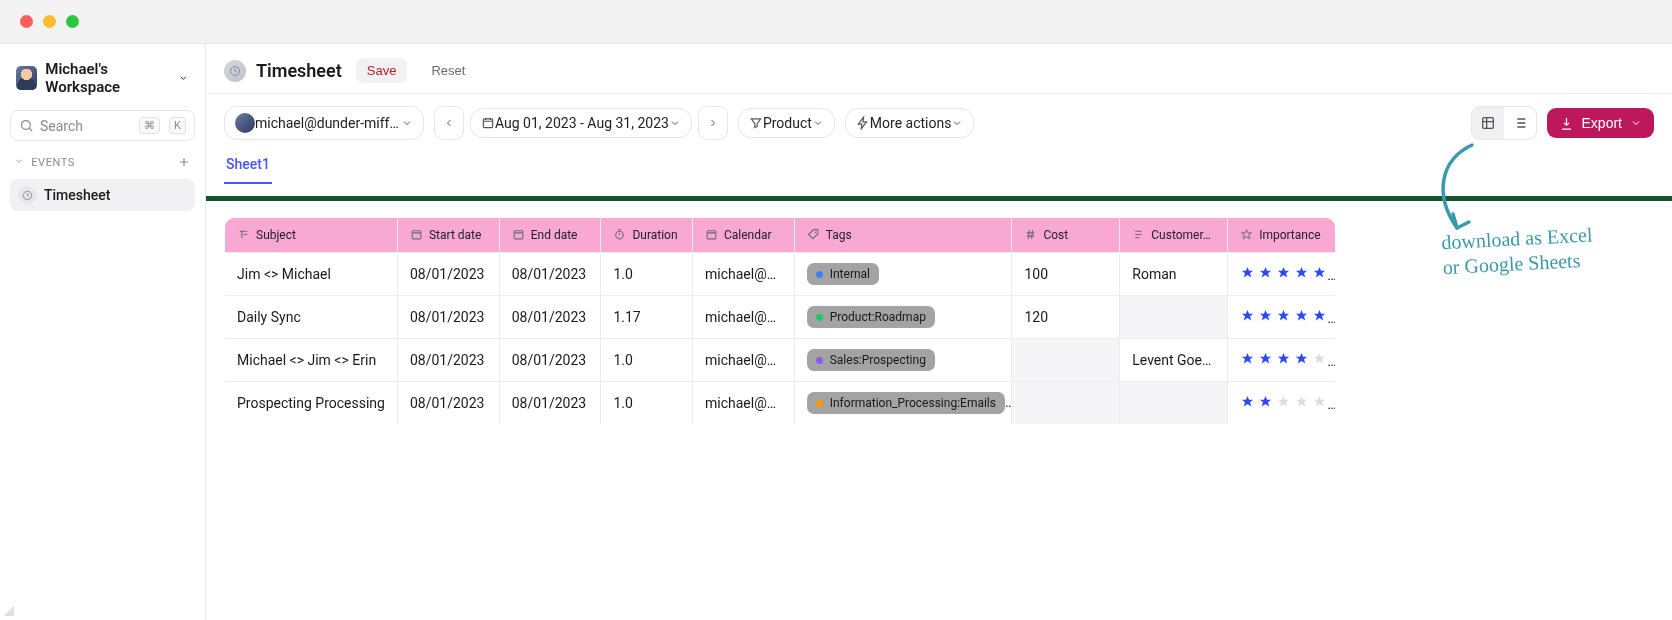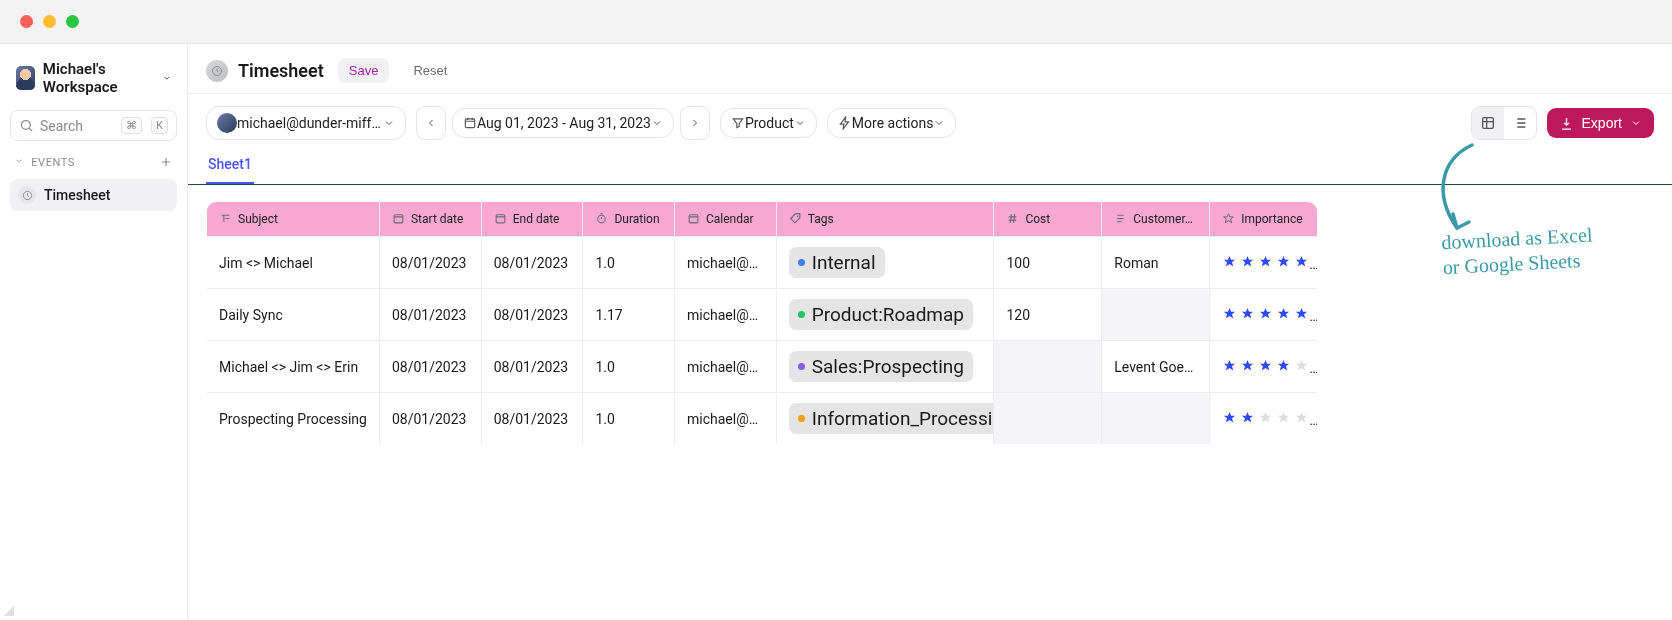--- a/index.html
+++ b/index.html
@@ -25,21 +25,21 @@
   }
   .traffic { width: 13px; height: 13px; border-radius: 50%; }
   .traffic.red { background: #ff5f57; }
   .traffic.yellow { background: #febc2e; }
   .traffic.green { background: #28c840; }
 
   .content { display: flex; height: calc(100% - 44px); }
 
   
   .sidebar {
-    width: 188px;
+    width: 206px;
     border-right: 1px solid #ececec;
     padding: 12px 10px;
     display: flex;
     flex-direction: column;
     gap: 10px;
     background: #fff;
   }
   .workspace-switch {
     display: flex;
     align-items: center;
@@ -99,21 +99,21 @@
 
   
   .main { flex:1; display:flex; flex-direction:column; }
   .main-header {
     display:flex; align-items:center; gap:14px;
     padding: 14px 18px 10px;
     border-bottom: 1px solid #efeff2;
   }
   .main-title { font-size: 18px; font-weight: 600; display:flex; align-items:center; gap:10px;}
   .btn-save {
-    background:#f2f2f5; color:#a21caf; border:none;
+    background:#f2f2f5; color:#b91c1c; border:none;
     padding:5px 11px; border-radius:7px; font-size:13px; font-weight:500;
     cursor:pointer;
   }
   .btn-reset {
     background:transparent; border:none; color:#6b6b74; font-size:13px;
     padding:5px 10px; cursor:pointer;
   }
 
   .toolbar {
     display:flex; align-items:center; gap:10px;
@@ -145,22 +145,22 @@
     cursor:pointer;
   }
   .view-toggle .seg.active{background:#f1f1f4;}
   .btn-export{
     display:flex;align-items:center;gap:8px;
     background:#be185d;color:#fff;border:none;border-radius:9px;
     padding:7px 12px;font-size:14px;font-weight:500;cursor:pointer;
   }
 
   .tabstrip{
-    padding: 10px 18px 0;
-    border-bottom:1px solid #14532d;
+    padding: 10px 18px 12px;
+    border-bottom:5px solid #14532d;
   }
   .tab{
     display:inline-block;padding:6px 2px 10px;
     color:#4b53ff;font-size:14px;font-weight:500;
     border-bottom:2px solid #4b53ff;cursor:pointer;
   }
 
   
   .table-wrap{padding: 0 18px 0 18px;}
   table.data {
@@ -195,21 +195,21 @@
   .col-end{width:100px;}
   .col-duration{width:90px;}
   .col-calendar{width:100px;}
   .col-tags{width:214px;}
   .col-cost{width:106px;}
   .col-customer{width:106px;}
   .col-importance{width:106px;}
 
   .tag-chip{
     display:inline-flex;align-items:center;gap:7px;
-    background:#e5e5e5;border-radius:7px;padding:4px 9px;font-size:19px;
+    background:#a3a3a3;border-radius:7px;padding:4px 9px;font-size:12px;
   }
   .tag-dot{width:7px;height:7px;border-radius:50%;}
   .dot-blue{background:#3b82f6;}
   .dot-green{background:#22c55e;}
   .dot-purple{background:#8b5cf6;}
   .dot-amber{background:#f59e0b;}
 
   .cell-empty{background:#f5f5f7;}
 
   .stars{display:inline-flex;gap:3px;}

